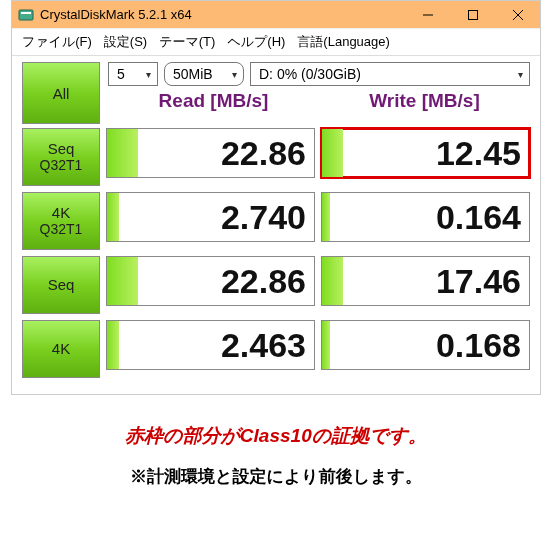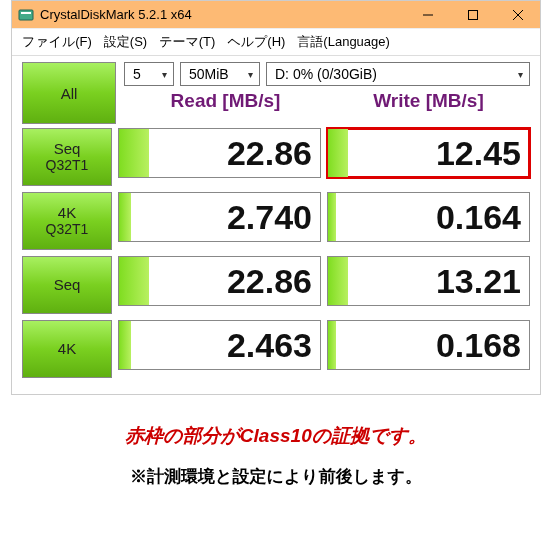--- a/index.html
+++ b/index.html
@@ -46,21 +46,21 @@
     border-bottom: 1px solid #ddd;
   }
   .menu-item { cursor: default; }
   .controls-row {
     display: flex;
     align-items: stretch;
     gap: 6px;
     padding: 6px 10px 4px 10px;
   }
   .all-btn {
-    width: 94px;
+    width: 78px;
     height: 62px;
     background: linear-gradient(to bottom, #a8f060 0%, #7ad020 50%, #5fb010 100%);
     border: 1px solid #888;
     display: flex;
     flex-direction: column;
     align-items: center;
     justify-content: center;
     font-size: 15px;
     color: #222;
     margin-right: 2px;
@@ -79,21 +79,21 @@
     border: 1px solid #777;
     background: #fff;
     font-size: 14px;
     height: 24px;
     display: flex;
     align-items: center;
     justify-content: space-between;
     padding: 0 6px 0 8px;
   }
   .sel-count { width: 50px; }
-  .sel-size { width: 80px; }
+  .sel-size { width: 80px; border-radius: 8px; }
   .sel-drive { flex: 1; }
   .chevron { font-size: 10px; color: #333; }
   .headers-row {
     display: flex;
     font-weight: bold;
     font-size: 19px;
     color: #701a75;
   }
   .hdr-read, .hdr-write {
     flex: 1;
@@ -101,21 +101,21 @@
   }
   .grid {
     padding: 0 10px 10px 10px;
   }
   .grid-row {
     display: flex;
     gap: 6px;
     margin-bottom: 6px;
   }
   .test-btn {
-    width: 90px;
+    width: 78px;
     height: 58px;
     background: linear-gradient(to bottom, #a8f060 0%, #7ad020 50%, #5fb010 100%);
     border: 1px solid #888;
     display: flex;
     flex-direction: column;
     align-items: center;
     justify-content: center;
     font-size: 15px;
     color: #222;
     line-height: 1.1;
@@ -268,21 +268,21 @@
     <div class="grid-row">
       <div class="test-btn">
         <span>Seq</span>
       </div>
       <div class="value-cell">
         <div class="bar" style="width:15%"></div>
         <span class="val">22.86</span>
       </div>
       <div class="value-cell">
         <div class="bar" style="width:10%"></div>
-        <span class="val">13.21</span>
+        <span class="val">17.46</span>
       </div>
     </div>
 
     <div class="grid-row">
       <div class="test-btn">
         <span>4K</span>
       </div>
       <div class="value-cell">
         <div class="bar" style="width:6%"></div>
         <span class="val">2.463</span>

